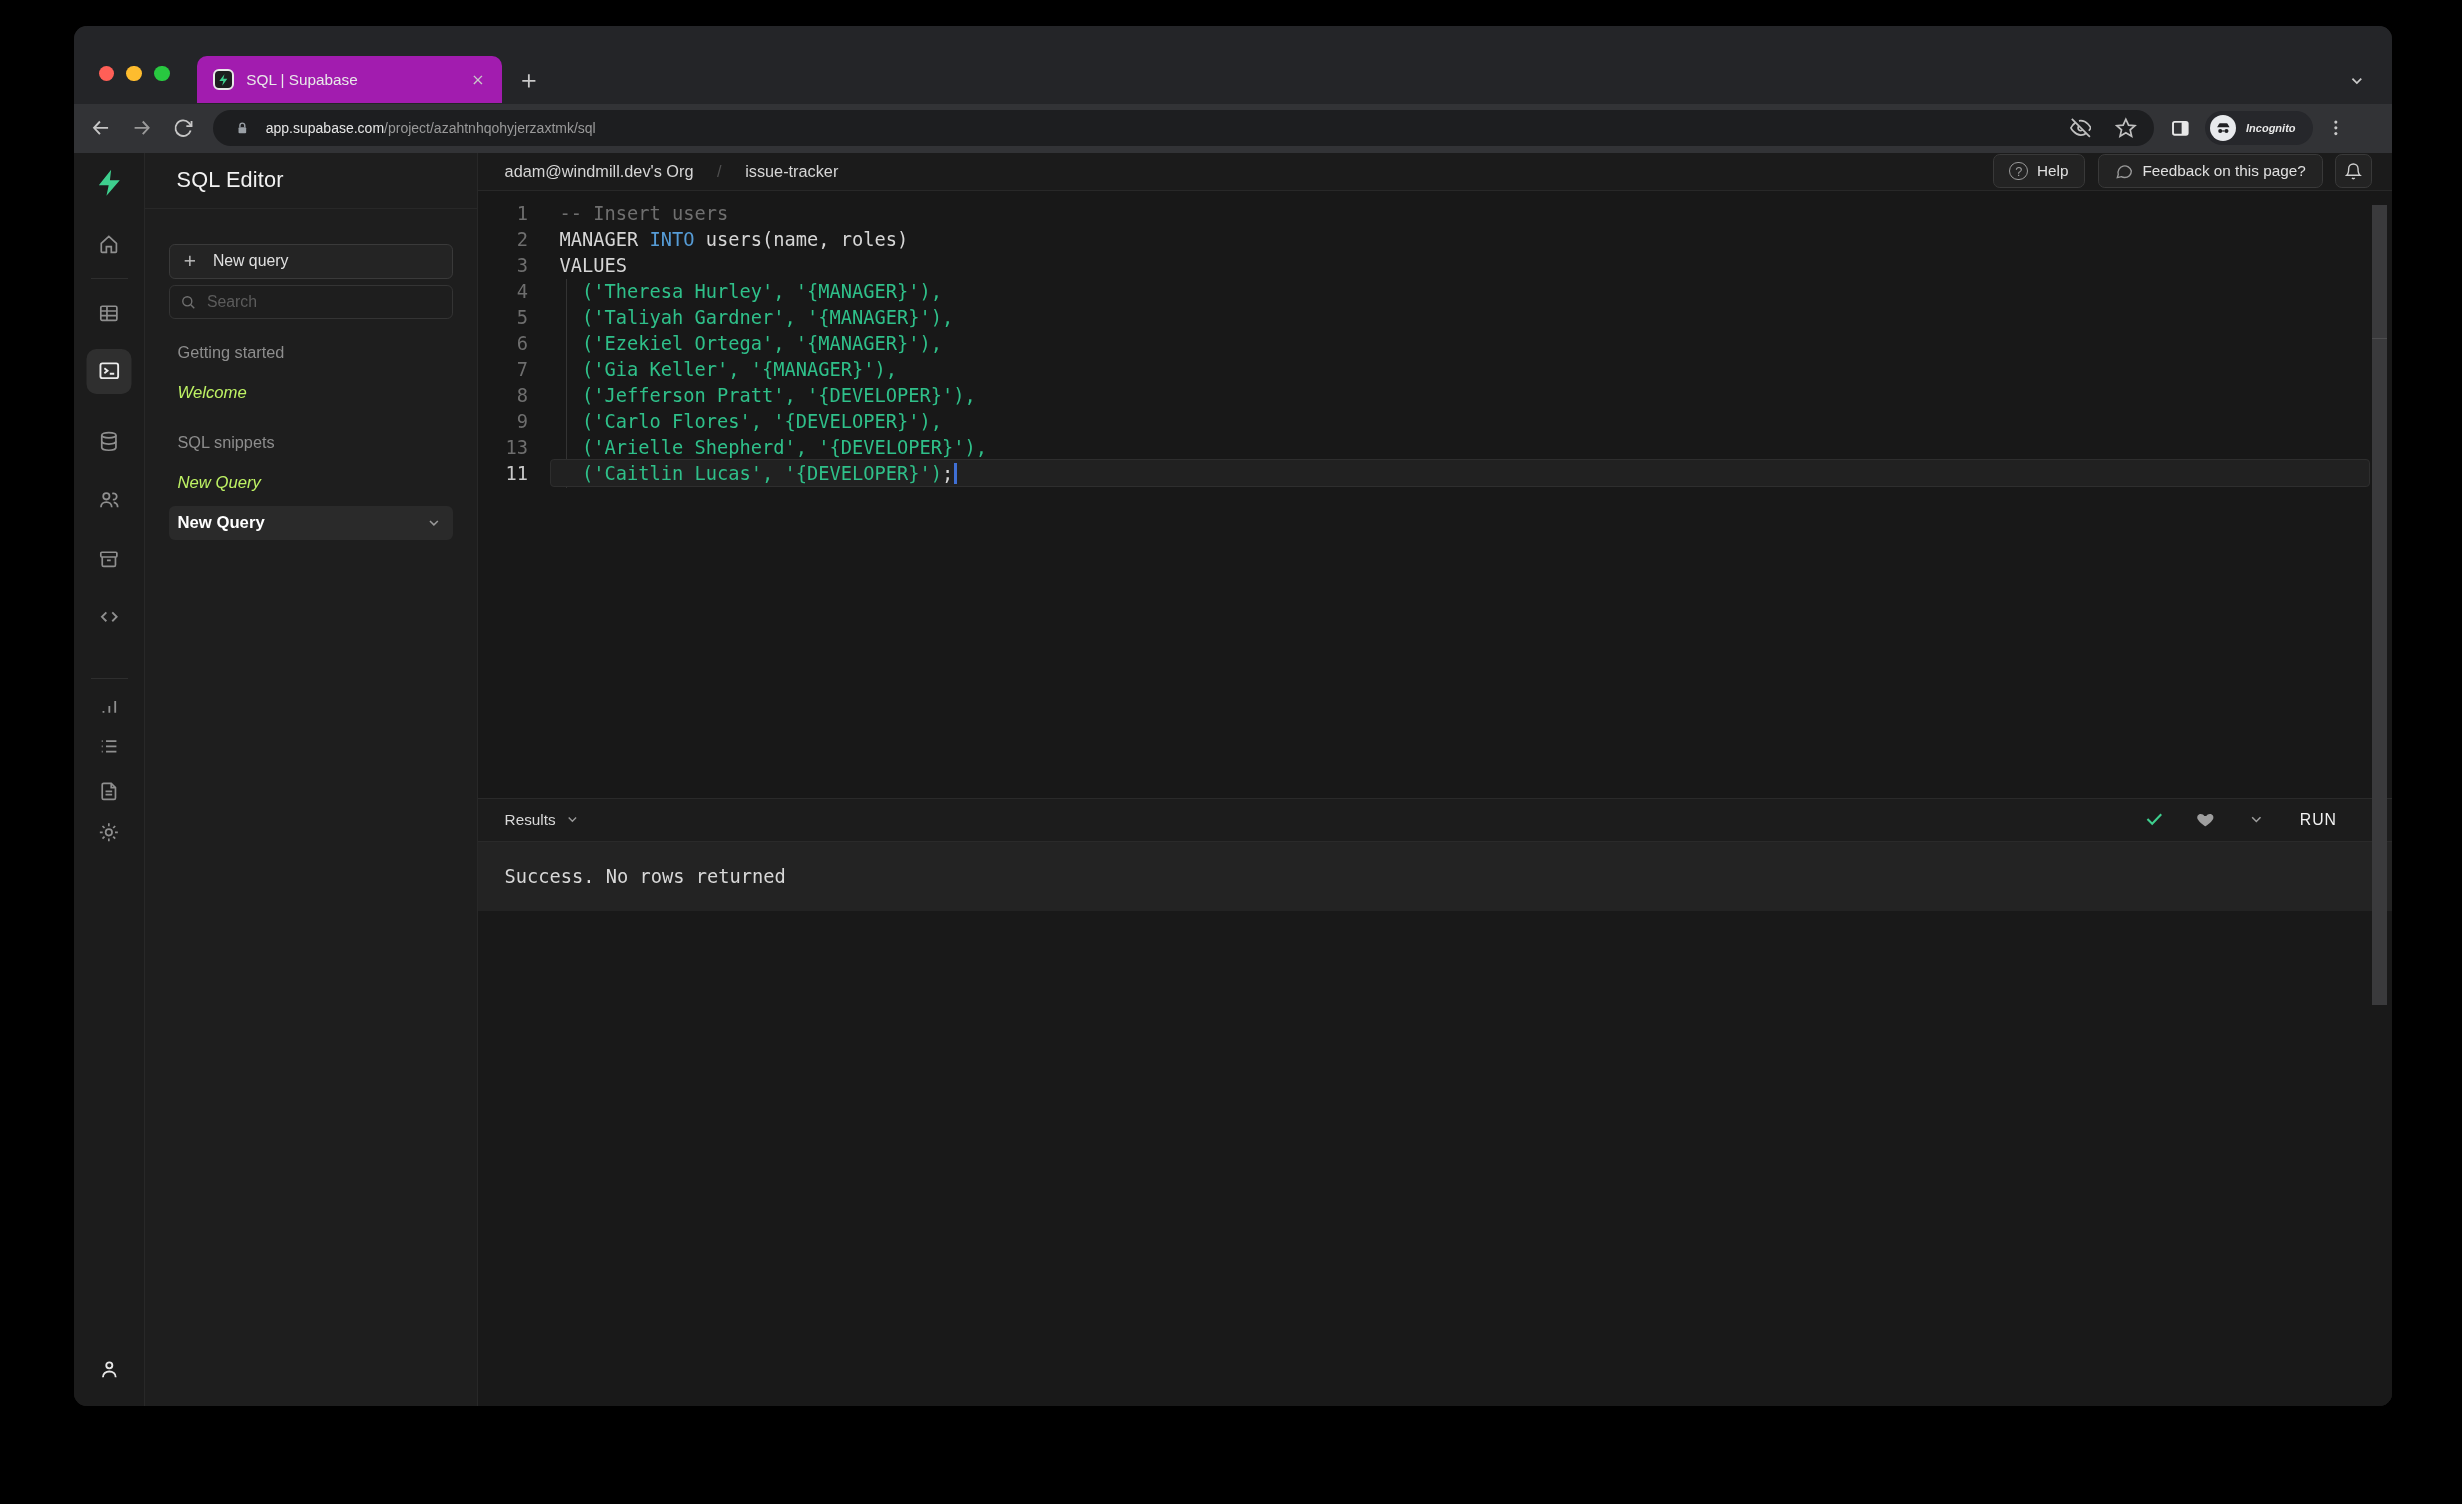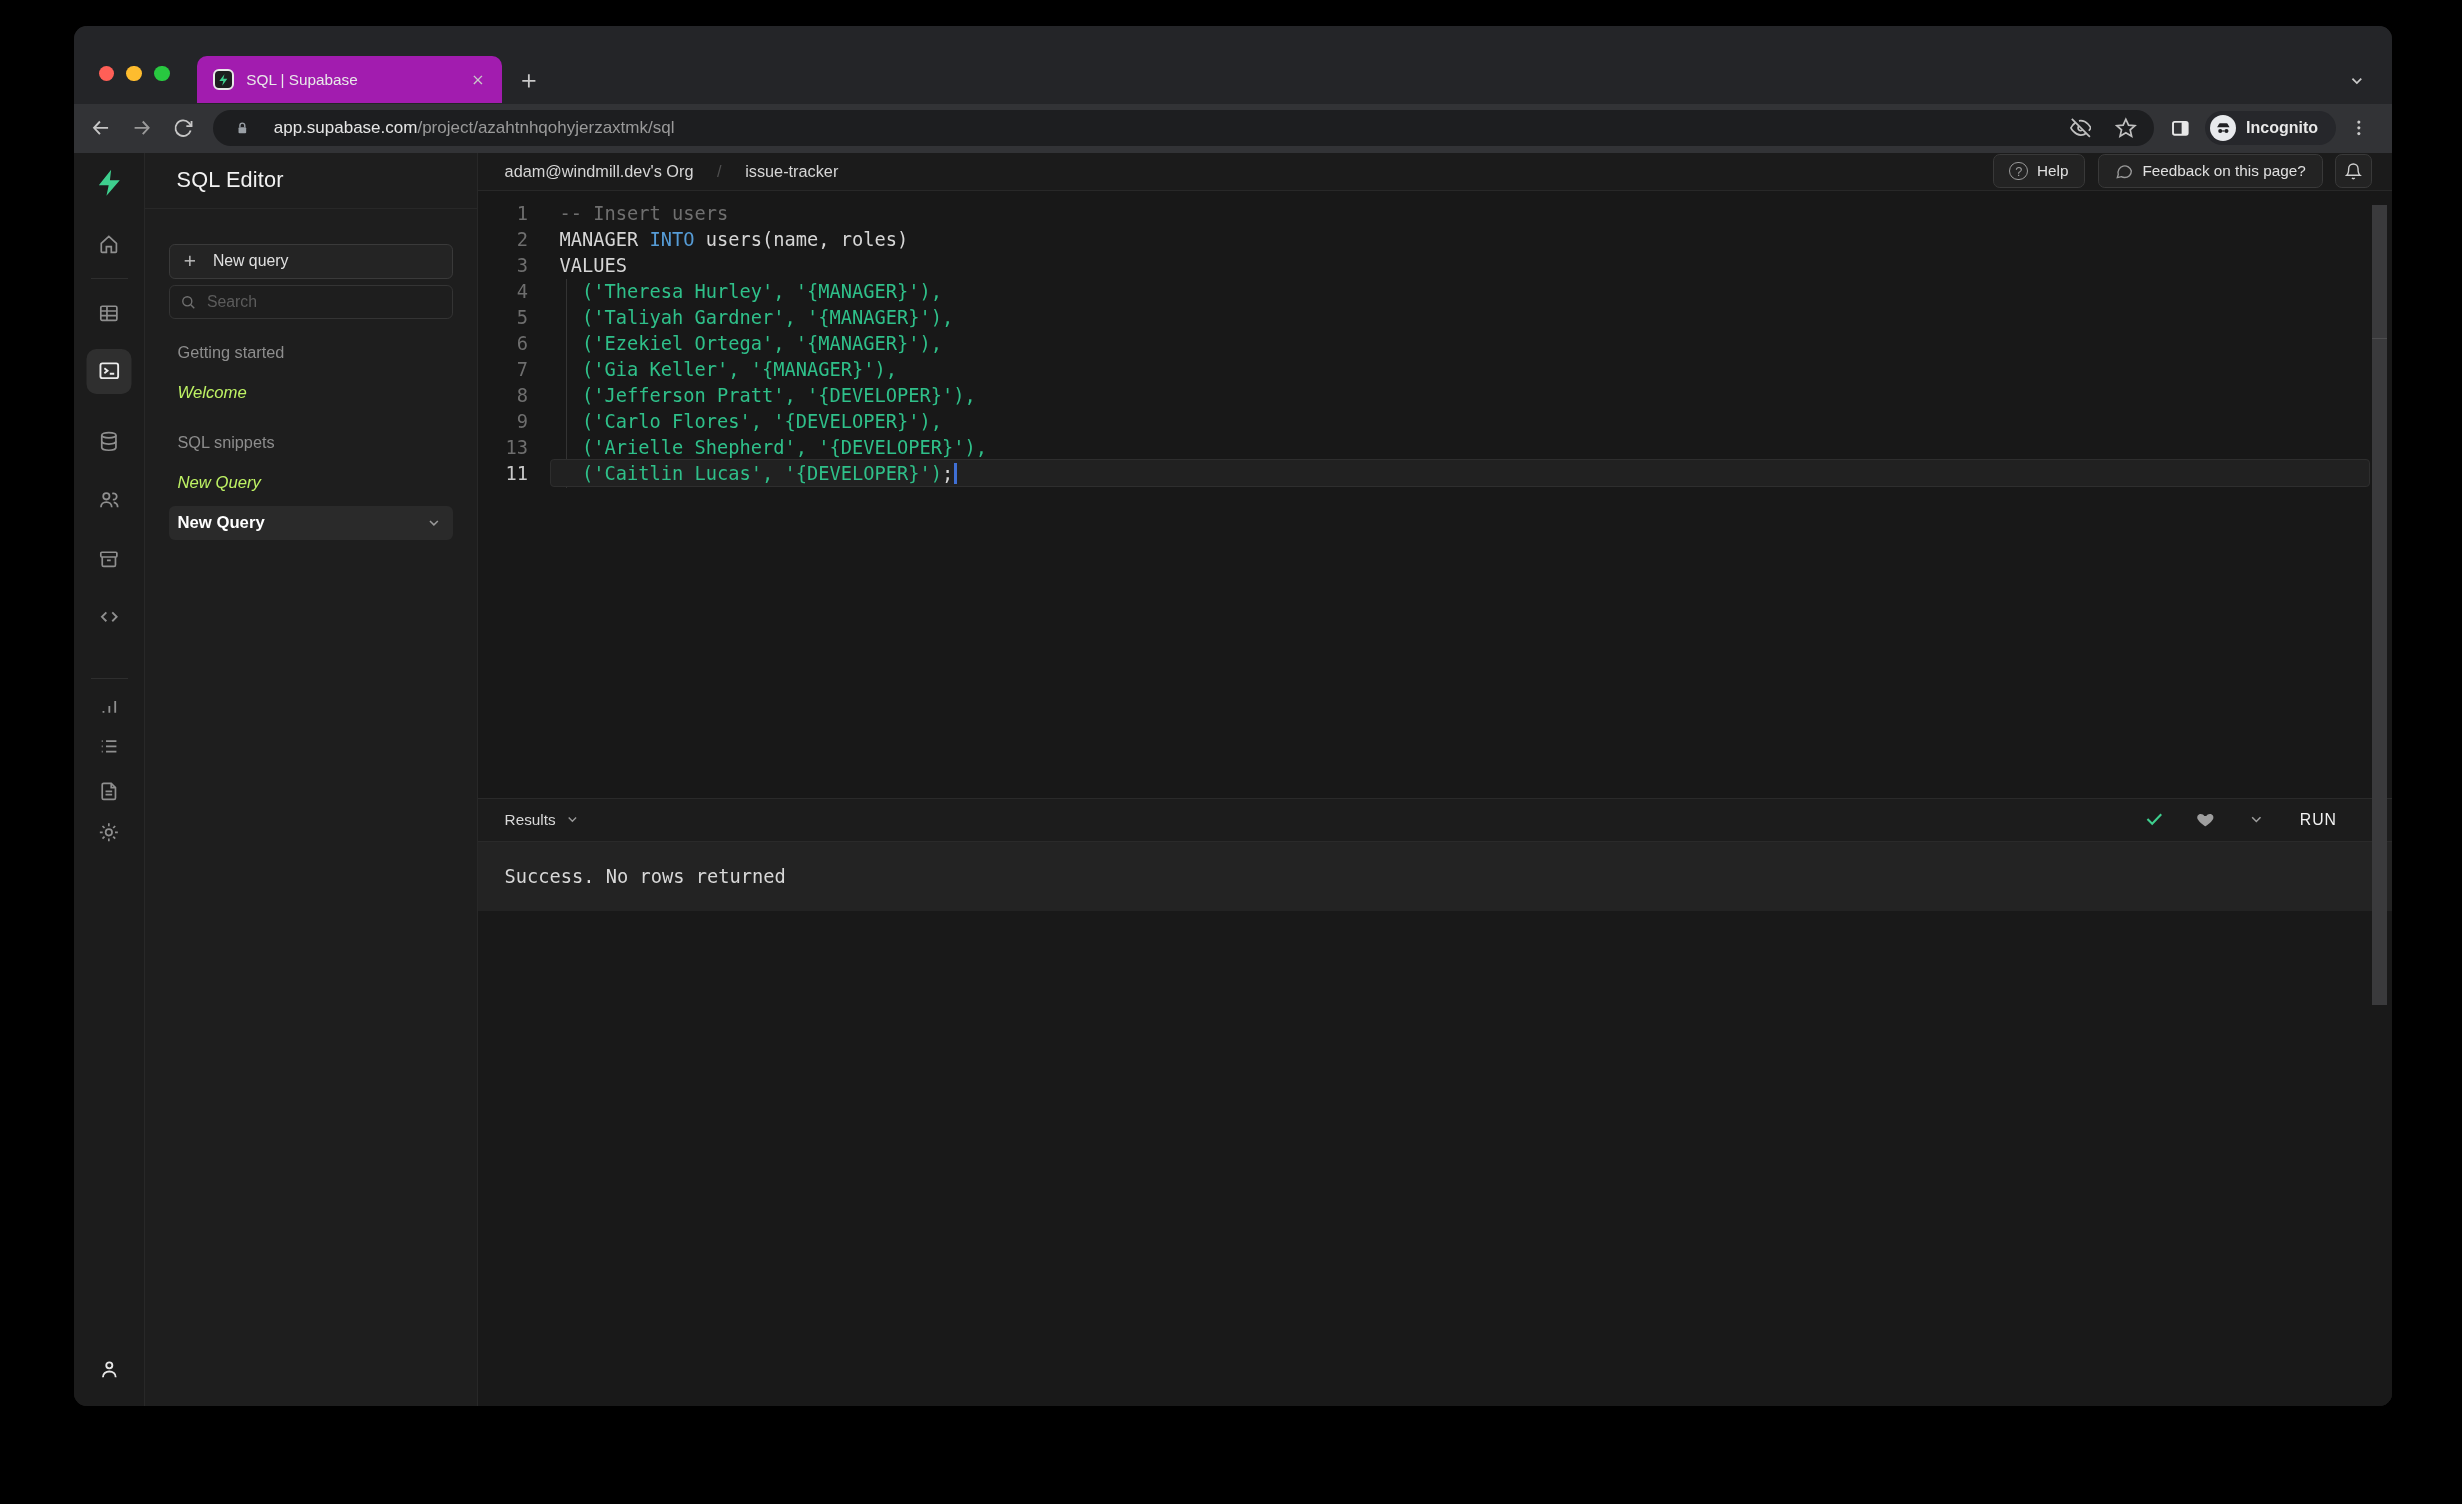--- a/index.html
+++ b/index.html
@@ -33,29 +33,29 @@
   
   .toolbar { position:relative; height:49px; background:#323336; display:flex; align-items:center; }
   .nav-btn { width:33px; height:33px; display:flex; align-items:center; justify-content:center;
     border-radius:50%; flex:0 0 auto; }
   .nav-back { margin-left:10.8px; color:#c6c6c6; }
   .nav-fwd  { margin-left:7.9px;  color:#9a9a9a; }
   .nav-reload { margin-left:7.9px; color:#c6c6c6; }
   .omnibox { margin-left:13.8px; width:1941px; height:36px; background:#1d1e20; border-radius:18.7px;
     display:flex; align-items:center; position:relative; }
   .omni-lock { margin-left:20.7px; color:#9aa0a6; display:flex; }
-  .omni-text { margin-left:23px; font-size:17px; color:#e6e6e6; white-space:nowrap; }
+  .omni-text { margin-left:15px; font-size:14px; color:#e6e6e6; white-space:nowrap; }
   .omni-path { color:#9a9a9a; }
   .omni-right { position:absolute; right:17.7px; display:flex; align-items:center; gap:23.6px; color:#c0c0c0; }
   .sidepanel-btn { margin-left:15.8px; color:#e8e8e8; display:flex; }
   .incog-chip { margin-left:13.8px; height:34px; padding:0 17.7px 0 4.9px; background:#26272b;
     border-radius:17.7px; display:flex; align-items:center; }
   .spy-circle { width:26.6px; height:26.6px; border-radius:50%; background:#e8eaed;
     display:flex; align-items:center; justify-content:center; }
-  .incog-label { margin-left:9.9px; font-size:16px; color:#e8e8e8; font-weight:600; }
+  .incog-label { margin-left:9.9px; font-size:11px; color:#e8e8e8; font-weight:600;font-style:italic; }
   .dots-btn { margin-left:12.8px; color:#c9c9c9; display:flex; }
 
   
   .app { display:flex; height:1253px; background:#181818; }
 
   .rail { position:relative; width:71px; background:#1c1c1c; border-right:1px solid #282828; flex:0 0 auto; }
   .rail-item { position:absolute; left:50%; transform:translateX(-50%); width:37px; height:37px;
     display:flex; align-items:center; justify-content:center; color:#8f8f8f; border-radius:7.9px; }
   .rail-item.active-bg { width:45px; height:45px; background:#2f2f2f; color:#ececec; border-radius:9.9px; }
   .rail-divider { position:absolute; left:16.7px; width:37px; border-top:1px solid #2e2e2e; }

